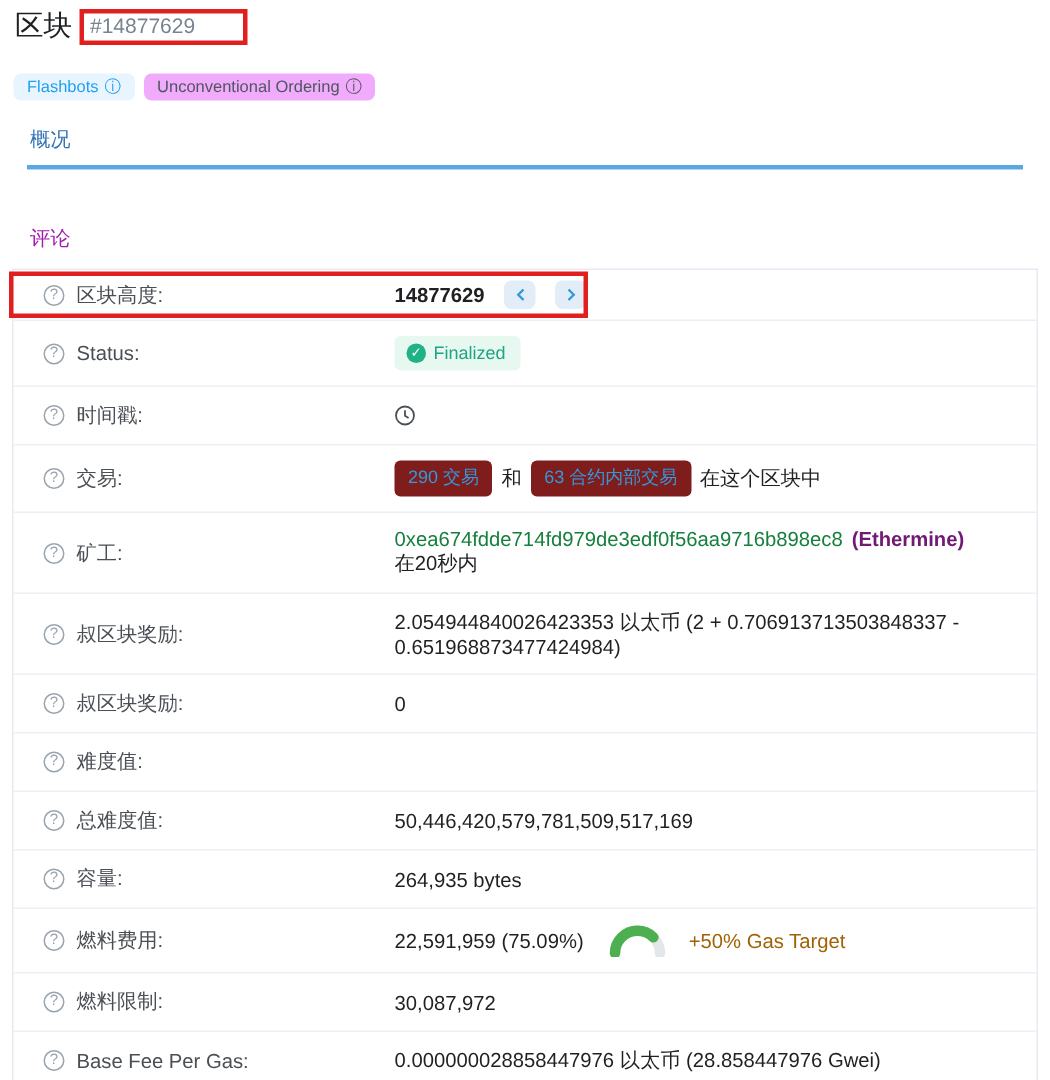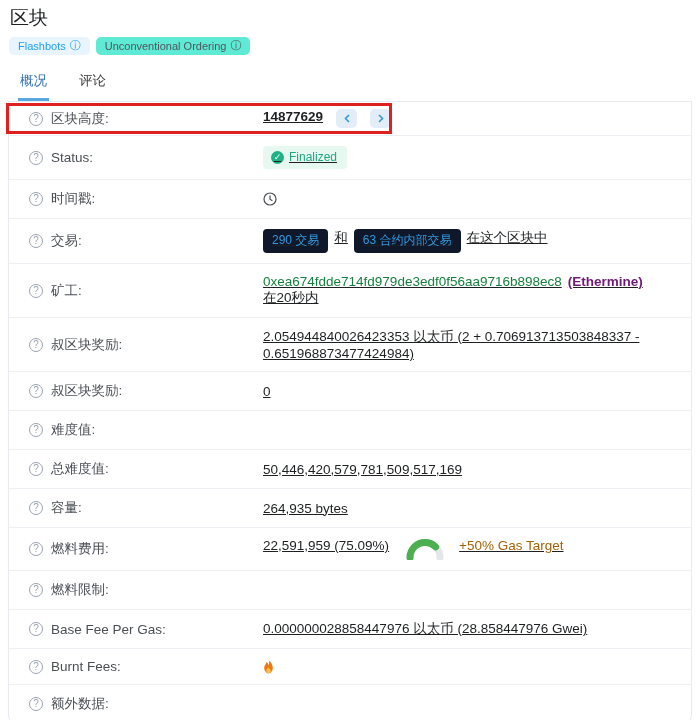--- a/index.html
+++ b/index.html
@@ -18,42 +18,42 @@
   .page-title { font-size:19px; font-weight:500; color:#1e2022; line-height:24px;text-align:center; }
   .annotation-outline {
     border:3px solid #e0201f;
     margin-left:5px;
     padding:0 32px 2px 4px;
   }
   .block-number { font-size:14px; color:#77838f; }
 
   .badges-row { display:flex; gap:6px; margin:7px 0 0 1px; }
   .pill {
-    display:inline-flex; align-items:flex-start; gap:4px;
-    font-size:11px; padding:3px 9px; border-radius:5px; cursor:pointer;
+    display:inline-flex; align-items:flex-end; gap:4px;
+    font-size:11px; padding:3px 9px; border-radius:5px; cursor:pointer;margin-top:12px;
   }
   .pill-flashbots { background:#e8f5fe; color:#1e9ff2; }
-  .pill-unconventional { background:#5eead4; color:#50555e; }
+  .pill-unconventional { background:#f0abfc; color:#50555e; }
   .info-glyph { font-size:11px; line-height:11px; }
 
   
-  .tabbar { display:flex; gap:28px; padding:0 10px; margin-top:8px; border-bottom:1px solid #e7eaf3; }
-  .tab { padding:9px 2px 8px 2px; cursor:pointer; color:#404040; border-bottom:3px solid transparent; }
+  .tabbar { display:flex; gap:28px; padding:0 10px; margin-top:8px; border-bottom:1px solid #e7eaf3;flex-direction:column; }
+  .tab { padding:9px 2px 8px 2px; cursor:pointer; color:#a21caf; border-bottom:3px solid transparent; }
   .tab.active { color:#3473b5; border-bottom-color:#5ba7e0; }
 
   
   .card { border:1px solid #e7eaf3; border-top:none; border-radius:0 0 10px 10px; }
   .row { display:flex; align-items:center; padding:10px 20px; border-bottom:1px solid #eceff4; }
   .row-label { width:234px; flex:none; display:flex; align-items:center; gap:8px; color:#4a4f55; }
   .q-icon {
     width:14px; height:14px; flex:none;
     border:1px solid #9aa4af; border-radius:50%;
     color:#9aa4af; font-size:10px; line-height:12px; text-align:center; cursor:pointer;
   }
-  .row-value { flex:1; color:#1e2022; display:flex; align-items:flex-start; flex-wrap:wrap; gap:0 6px;text-decoration:underline; }
+  .row-value { flex:1; color:#1e2022; display:flex; align-items:center; flex-wrap:wrap; gap:0 6px; }
 
   .row-highlight { position:relative; padding:7px 20px; }
   .annotation-box {
     position:absolute; left:-3px; top:1px; bottom:1px; width:386px;
     border:3px solid #e0201f; pointer-events:none;
   }
   .bold-val { font-weight:bold; color:#1e2022; }
   .nav-btn {
     display:inline-flex; align-items:center; justify-content:center;
     width:21px; height:19px; border-radius:5px; background:#e3edf8;
@@ -64,37 +64,38 @@
     display:inline-flex; align-items:center; gap:5px;
     background:#e7f8f1; color:#20a583; font-size:12px;
     padding:4px 10px 5px 8px; border-radius:4px;
   }
   .check-dot {
     width:13px; height:13px; border-radius:50%; background:#20b185;
     color:#fff; font-size:9px; line-height:13px; text-align:center;
   }
 
   .tx-badge {
-    background:#0f172a; color:#3498db; font-size:12px;
+    background:#7f1d1d; color:#3498db; font-size:12px;
     padding:3px 9px 4px 9px; border-radius:4px; cursor:pointer;
   }
 
   .link { color:#15803d; text-decoration:none; cursor:pointer; }
   .miner-name { font-weight:bold; color:#701a75; }
 
   .gas-target { color:#a16207; margin-left:8px; }
   .gauge-svg { margin-left:10px; }
 </style>
 </head>
 <body>
 
 <div class="page">
 
   <div class="title-line">
     <span class="page-title">区块</span>
+    <span class="annotation-outline"><span class="block-number">#14877629</span></span>
   </div>
 
   <div class="badges-row">
     <span class="pill pill-flashbots">
       <span>Flashbots</span>
       <span class="info-glyph">ⓘ</span>
     </span>
     <span class="pill pill-unconventional">
       <span>Unconventional Ordering</span>
       <span class="info-glyph">ⓘ</span>
@@ -240,20 +241,23 @@
         </svg>
         <span class="gas-target">+50% Gas Target</span>
       </div>
     </div>
 
     <div class="row">
       <div class="row-label">
         <span class="q-icon">?</span>
         <span>燃料限制:</span>
       </div>
+      <div class="row-value">
+        <span>30,087,972</span>
+      </div>
     </div>
 
     <div class="row">
       <div class="row-label">
         <span class="q-icon">?</span>
         <span>Base Fee Per Gas:</span>
       </div>
       <div class="row-value">
         <span>0.000000028858447976 以太币 (28.858447976 Gwei)</span>
       </div>

